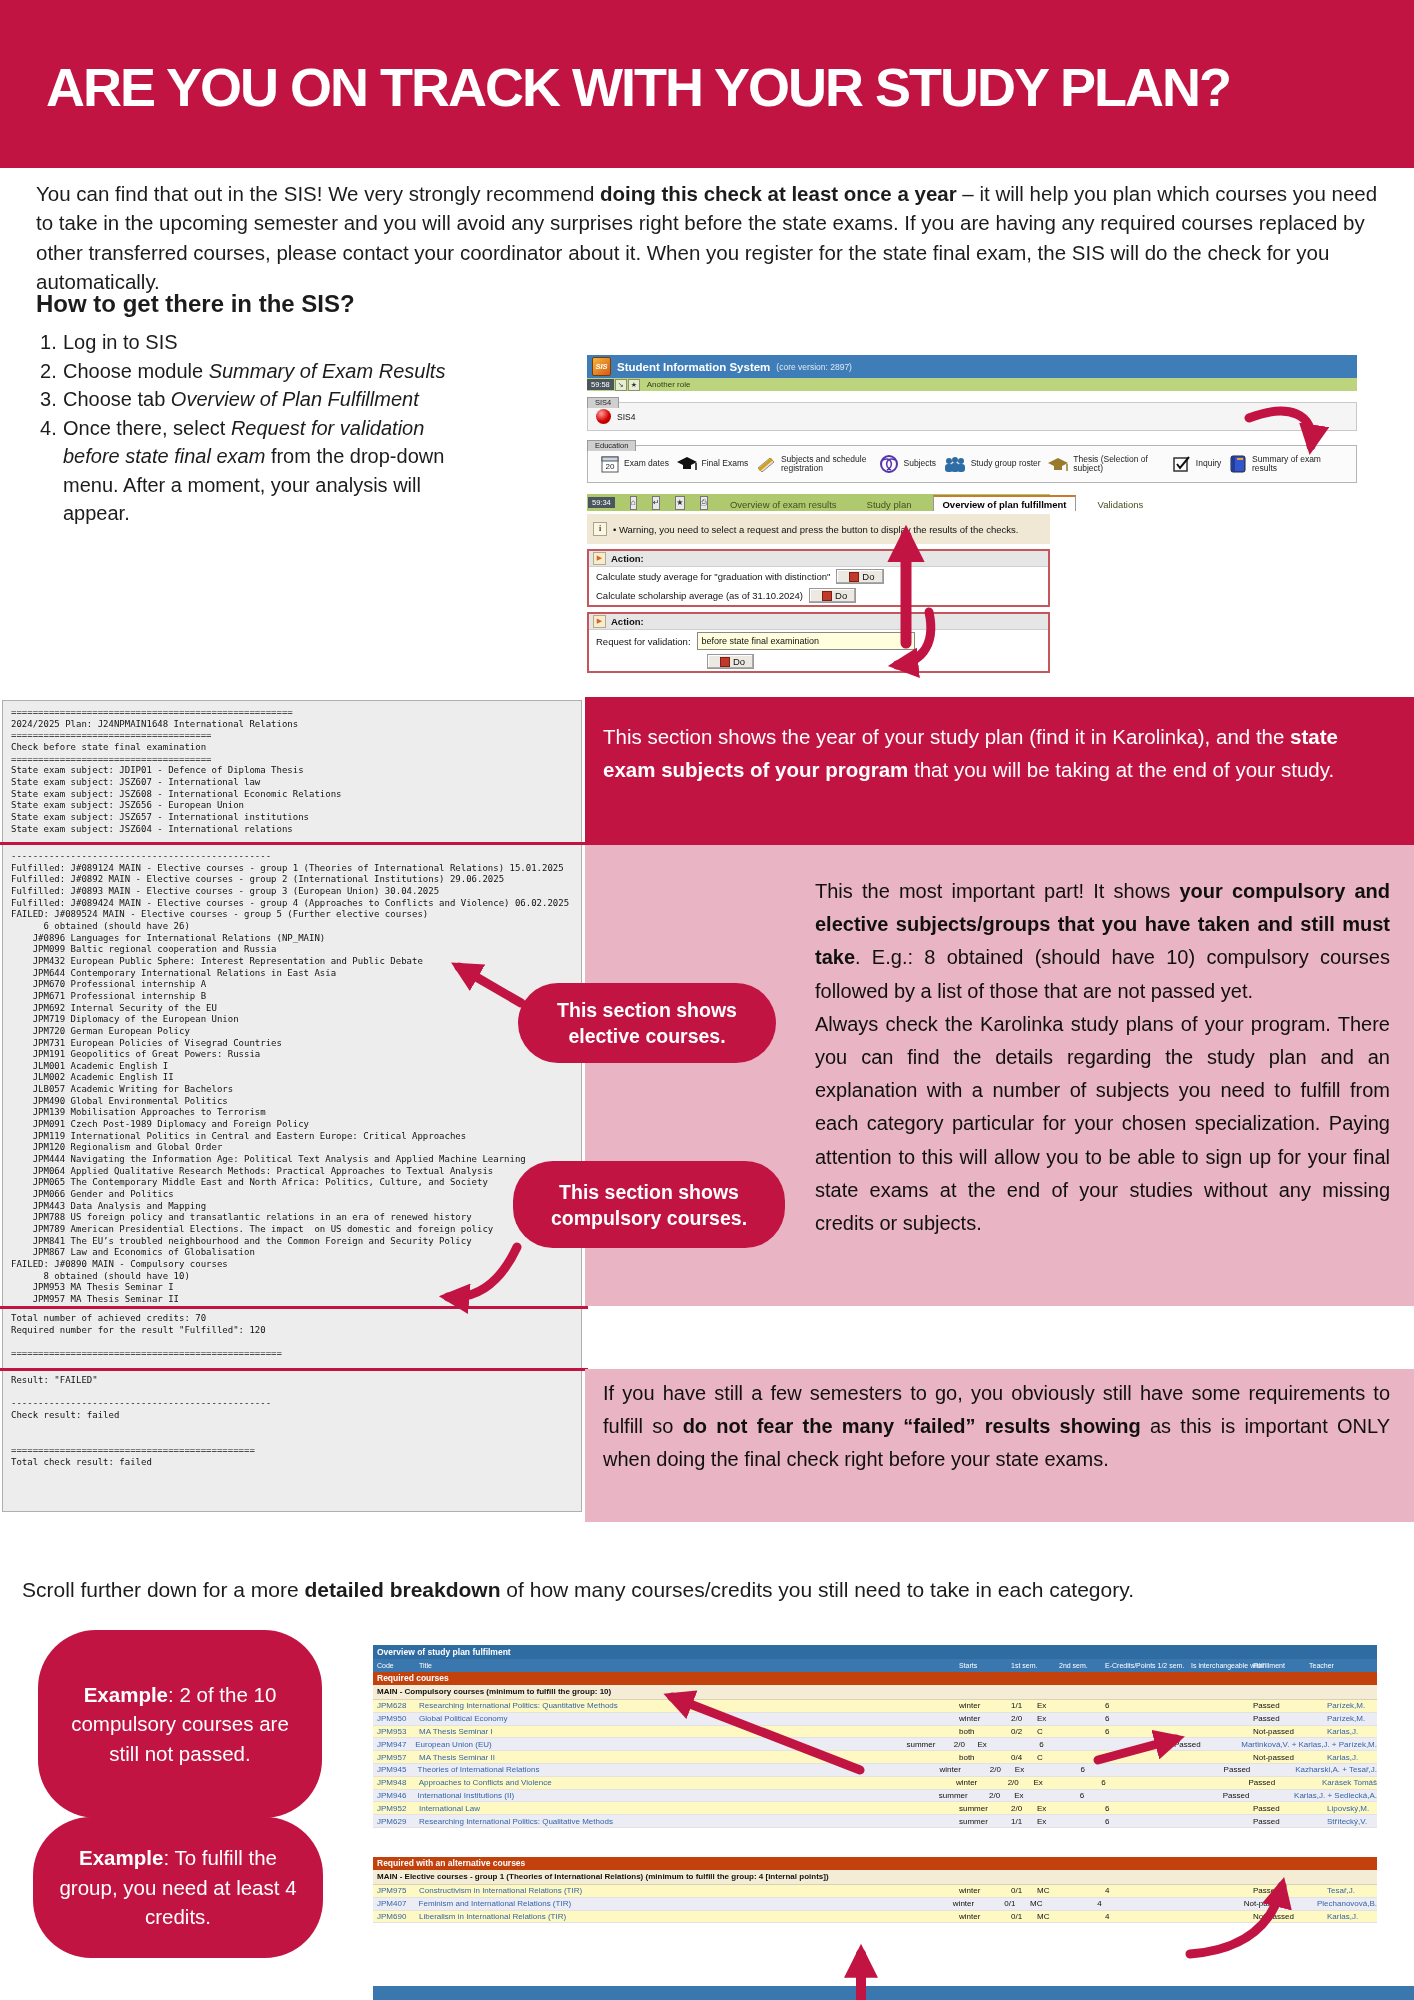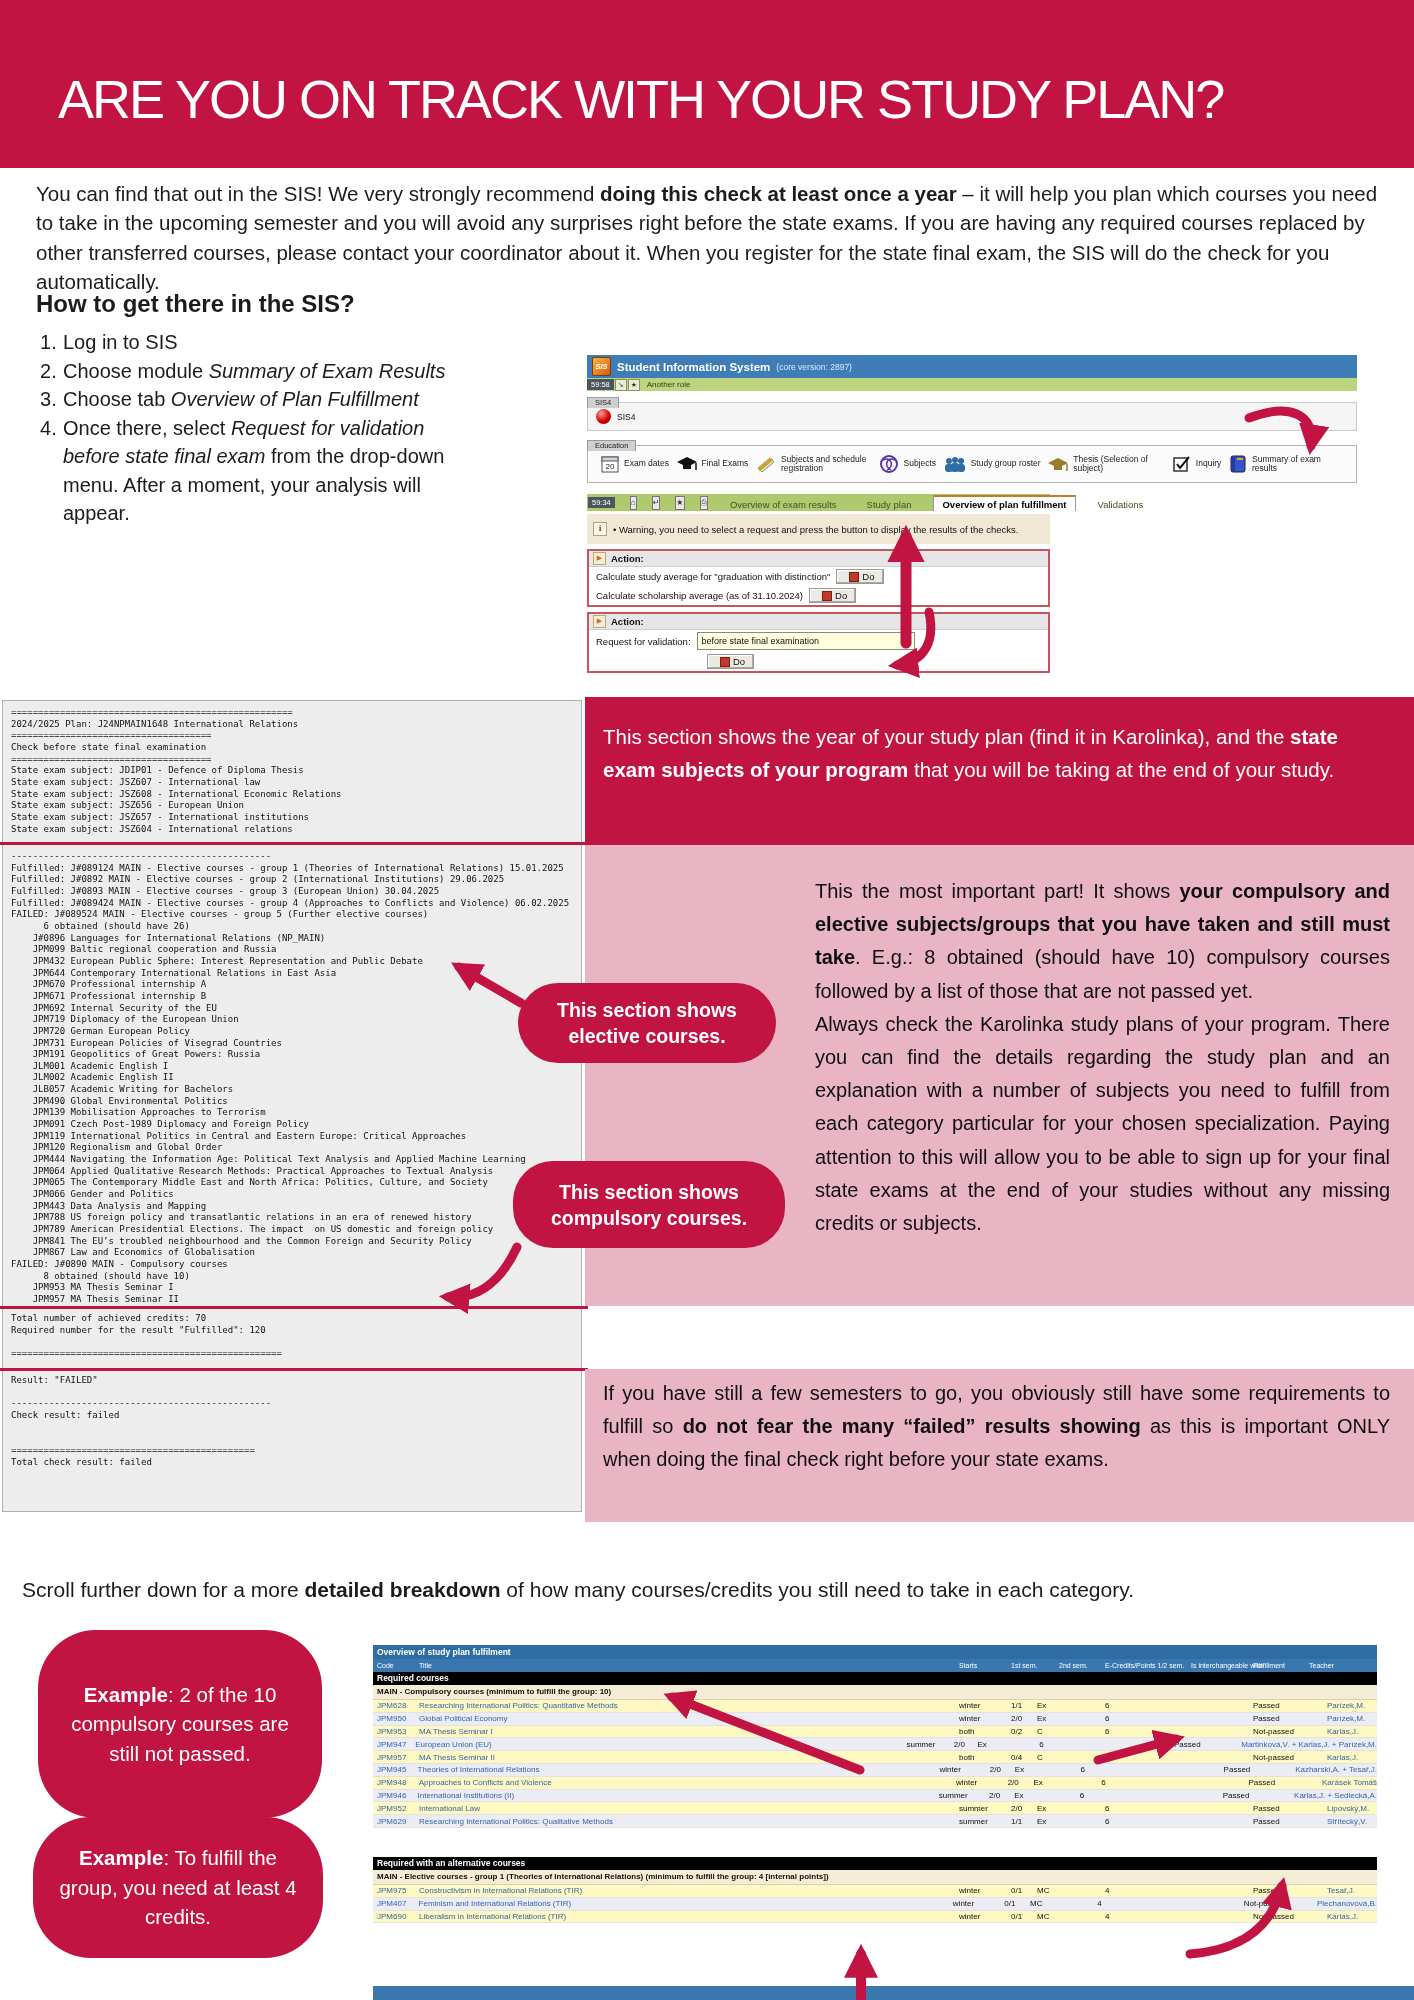--- a/index.html
+++ b/index.html
@@ -2,21 +2,21 @@
 <html><head>
 <meta charset="utf-8">
 <style>
   html,body{margin:0;padding:0;background:#fff;}
   body{font-family:"Liberation Sans",sans-serif;}
   #page{position:relative;width:1414px;height:2000px;overflow:hidden;background:#fff;}
   .abs{position:absolute;}
 
   
   .banner{left:0;top:0;width:1414px;height:168px;background:#C11442;}
-  .banner h1{margin:12px;position:absolute;left:46px;top:56px;font-size:54px;font-weight:400;
+  .banner h1{margin:0;position:absolute;left:46px;top:56px;font-size:54px;font-weight:700;
     letter-spacing:-2px;color:#fff;white-space:nowrap;}
 
   
   .intro{left:36px;top:158px;width:1352px;font-size:20.5px;line-height:29.5px;color:#1c1c1c;}
   .howto{left:36px;top:290px;width:446px;color:#1c1c1c;}
   .howto h2{margin:0 0 10px 0;font-size:24px;font-weight:700;}
   .howto ol{margin:0;padding:0;list-style:none;counter-reset:step;}
   .howto li{position:relative;padding-left:27px;font-size:20px;line-height:28.5px;counter-increment:step;}
   .howto li::before{content:counter(step) ".";position:absolute;left:4px;}
   .it{font-style:italic;}
@@ -96,21 +96,21 @@
   .ex1{left:38px;top:1630px;width:284px;height:188px;}
   .ex2{left:33px;top:1817px;width:290px;height:141px;}
 
   
   .stable{width:1004px;font-size:8px;color:#111;}
   .t1{left:373px;top:1645px;}
   .t2{left:373px;top:1857px;}
   .t-title{height:14px;background:#2E6CA2;color:#fff;font-weight:700;font-size:8.5px;line-height:14px;padding-left:4px;}
   .t-cols{height:13px;background:#3A77AE;color:#fff;display:flex;align-items:center;font-size:7px;white-space:nowrap;}
   .t-cols span{overflow:visible;}
-  .t-section{height:13px;background:#000000;color:#fff;font-weight:700;font-size:8.5px;line-height:13px;padding-left:4px;}
+  .t-section{height:13px;background:#c2410c;color:#fff;font-weight:700;font-size:8.5px;line-height:13px;padding-left:4px;}
   .t-group{height:14px;background:#F4ECD5;color:#111;font-weight:700;font-size:8px;line-height:14px;padding-left:4px;border-bottom:1px solid #d8d0b8;}
   .trow{display:flex;align-items:center;height:11.8px;border-bottom:1px solid #e2e2e2;background:#fef9c3;white-space:nowrap;}
   .trow:nth-child(even){background:#ECECF4;}
   .tc{display:inline-block;overflow:visible;}
   .link{color:#3565A8;}
   .c-code{width:46px;padding-left:4px;box-sizing:border-box;}
   .c-title{width:540px;}
   .c-starts{width:52px;}
   .c-s1{width:26px;}.c-s1t{width:22px;}.c-s2{width:24px;}.c-s2t{width:22px;}
   .c-cr{width:64px;}

